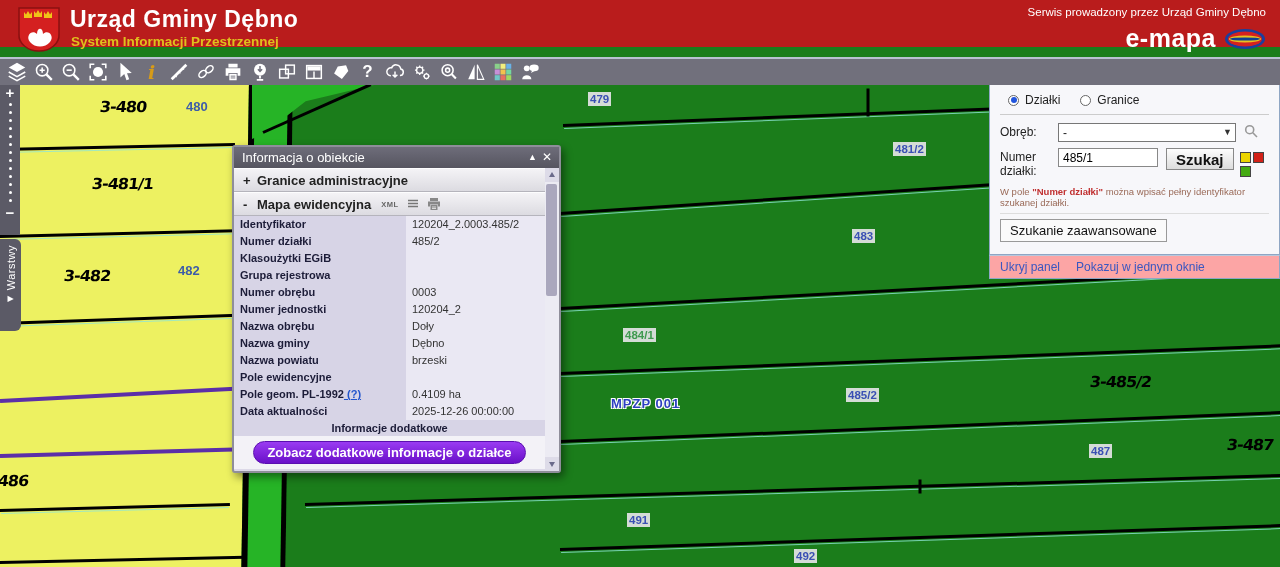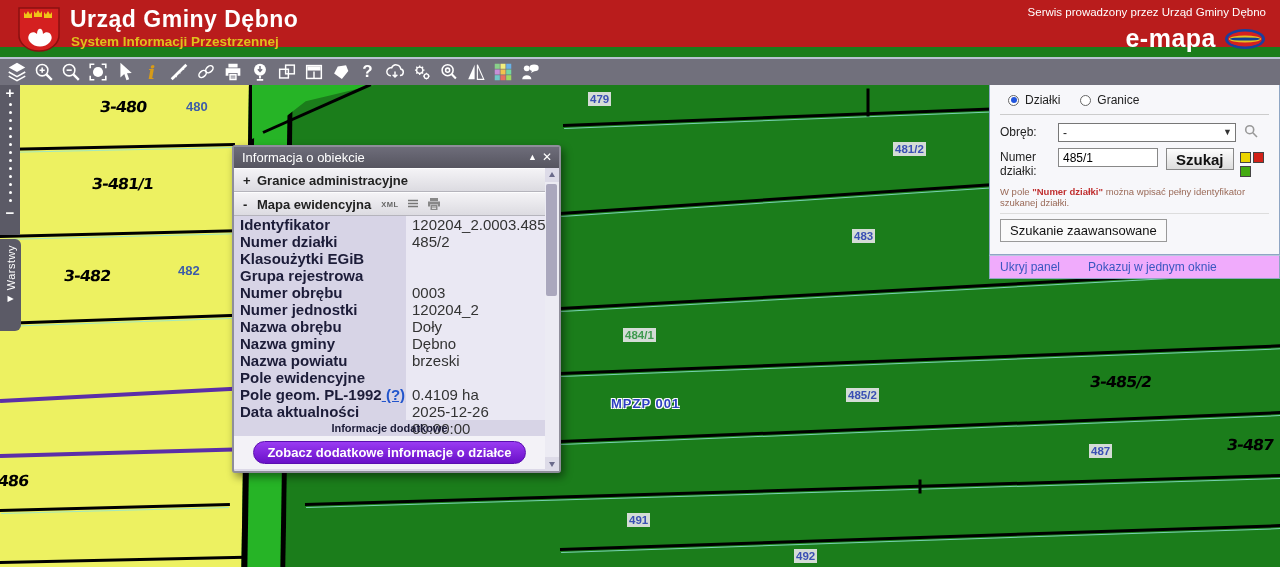--- a/index.html
+++ b/index.html
@@ -66,21 +66,21 @@
   .ptitle .pmin{position:absolute;right:22px;top:0;font-size:9px;cursor:pointer;}
   .ptitle .pcls{position:absolute;right:7px;top:0;font-size:12px;cursor:pointer;}
   .pbody{position:absolute;left:0;top:21px;right:0;bottom:0;}
   .sec{height:24px;background:linear-gradient(#f4f3f6,#dcdbe1);border-bottom:1px solid #b5b4bc;
        border-top:1px solid #fdfdfe;font-size:13px;font-weight:bold;color:#222;
        display:flex;align-items:center;padding-left:9px;margin-right:14px;cursor:pointer;}
   .sec .pm{width:14px;display:inline-block;}
   .sec .xml{font-size:7.5px;color:#666;font-weight:bold;margin-left:10px;letter-spacing:.5px;cursor:pointer;}
   .sec .mi{margin-left:8px;cursor:pointer;display:inline-flex;}
   .tbl{margin-right:14px;}
-  .trow{display:flex;height:17px;font-size:15px;line-height:17px;}
+  .trow{display:flex;height:17px;font-size:11px;line-height:17px;}
   .trow .tl{flex:0 0 172px;background:#d7d4e6;padding-left:6px;font-weight:bold;color:#1c1c38;}
   .trow .tv{flex:1;background:#eae8f3;padding-left:6px;color:#333;}
   .qlink{color:#2255cc;text-decoration:underline;font-weight:bold;cursor:pointer;}
   .extra-h{height:16px;background:#d7d4e6;text-align:center;font-size:11px;font-weight:bold;
            color:#1c1c38;line-height:16px;margin-right:14px;}
   .btn-strip{height:33px;background:#f3f2f7;display:flex;align-items:center;justify-content:center;margin-right:14px;}
   .purple-btn{background:linear-gradient(#9a3bf2,#6a10c9);color:#fff;font-weight:bold;font-size:13px;
               padding:3px 13px;border-radius:13px;border:1px solid #5a0fb0;cursor:pointer;
               font-family:"Liberation Sans",sans-serif;}
   
@@ -115,22 +115,22 @@
   .numin{width:100px;height:19px;border:1px solid #888;font-size:12px;padding:0 4px;
          font-family:"Liberation Sans",sans-serif;}
   .szukaj{margin-left:8px;height:22px;font-size:15px;font-weight:bold;color:#111;
           background:linear-gradient(#fdfdfd,#dcdcdc);border:1px solid #888;padding:0 9px;cursor:pointer;
           font-family:"Liberation Sans",sans-serif;}
   .sq{width:11px;height:11px;border:1px solid #444;display:inline-block;margin-left:2px;cursor:pointer;}
   .hint{font-size:9.5px;color:#9a6a58;margin:2px 0 5px;border-bottom:1px solid #ddd;padding-bottom:5px;}
   .hint b{color:#c03030;}
   .advbtn{font-size:13px;color:#111;background:#fafafa;border:1px solid #999;padding:3px 9px;
           cursor:pointer;font-family:"Liberation Sans",sans-serif;}
-  .pfoot{background:#f0abfc;border:1px solid #8fa6c4;border-top:1px solid #b8c8dc;padding:4px 10px;
-         display:flex;gap:28px;}
+  .pfoot{background:#fca5a5;border:1px solid #8fa6c4;border-top:1px solid #b8c8dc;padding:4px 10px;
+         display:flex;gap:16px;}
   .plink{color:#3a57c0;font-size:12px;cursor:pointer;}
 </style>
 </head>
 <body>
 
 <div class="stage">
 
   <div class="map">
     <div class="yellow"></div>
     <div class="strip"></div>

